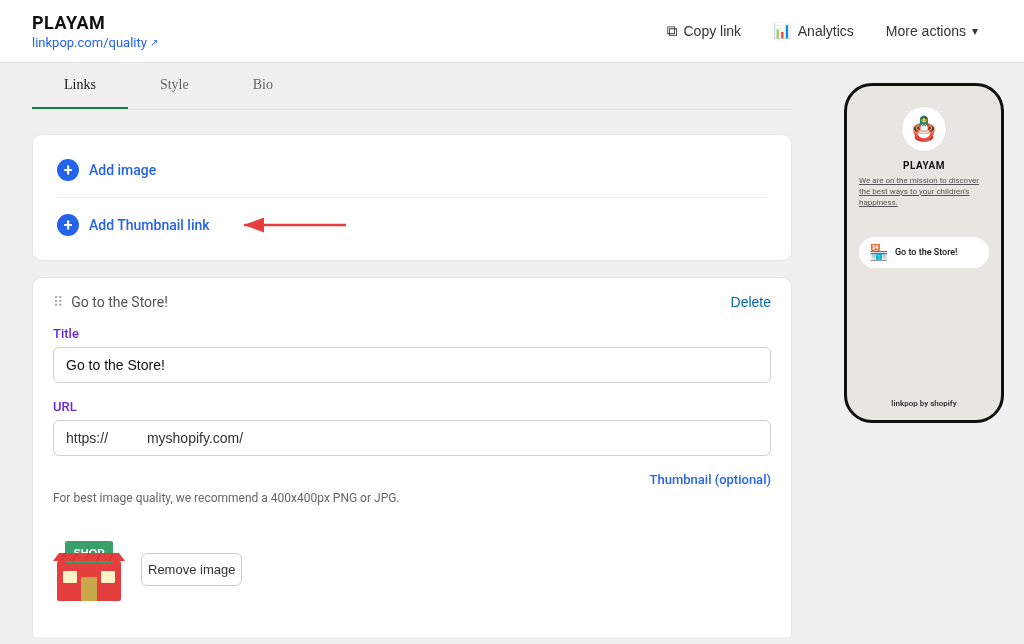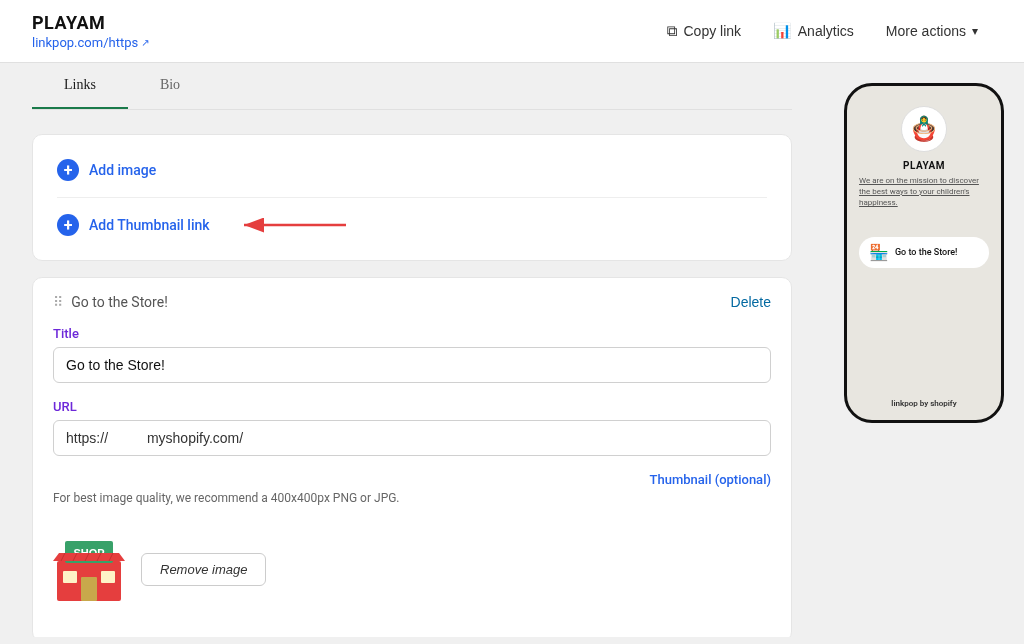--- a/index.html
+++ b/index.html
@@ -193,28 +193,27 @@
       align-items: center;
       gap: 16px;
     }
     .shop-icon {
       width: 72px;
       height: 72px;
       border-radius: 4px;
       overflow: hidden;
     }
     .remove-image-btn {
-      padding: 8px 18px;
+      padding: 8px 6px;
       border: 1px solid #ccc;
       border-radius: 6px;
       background: #fff;
       font-size: 13px;
       cursor: pointer;
       color: #333;
-      font-style: italic;
     }
     
     .preview-panel {
       width: 200px;
       padding: 20px 16px;
       display: flex;
       flex-direction: column;
       align-items: center;
     }
     .phone-frame {
@@ -289,21 +288,21 @@
     .chevron { font-size: 12px; }
     .external-icon { font-size: 10px; }
   </style>
 </head>
 <body>
 
 <div class="header">
   <div class="header-left">
     <div class="header-title">PLAYAM</div>
     <a class="header-link">
-      <span>linkpop.com/https</span>
+      <span>linkpop.com/quality</span>
       <span class="external-icon">↗</span>
     </a>
   </div>
   <div class="header-actions">
     <button class="header-btn">
       <span class="copy-icon">⧉</span>
       <span>Copy link</span>
     </button>
     <button class="header-btn">
       <span class="analytics-icon">📊</span>
@@ -314,20 +313,21 @@
       <span class="chevron">▾</span>
     </button>
   </div>
 </div>
 
 <div class="main-layout">
   <div class="content-area">
 
     <div class="tabs">
       <button class="tab active">Links</button>
+      <button class="tab">Style</button>
       <button class="tab">Bio</button>
     </div>
 
     <div class="card">
       <div class="add-link-row">
         <div class="plus-icon">+</div>
         <span>Add image</span>
       </div>
       <div class="add-link-row" style="padding-bottom:4px;">
         <div class="plus-icon">+</div>

